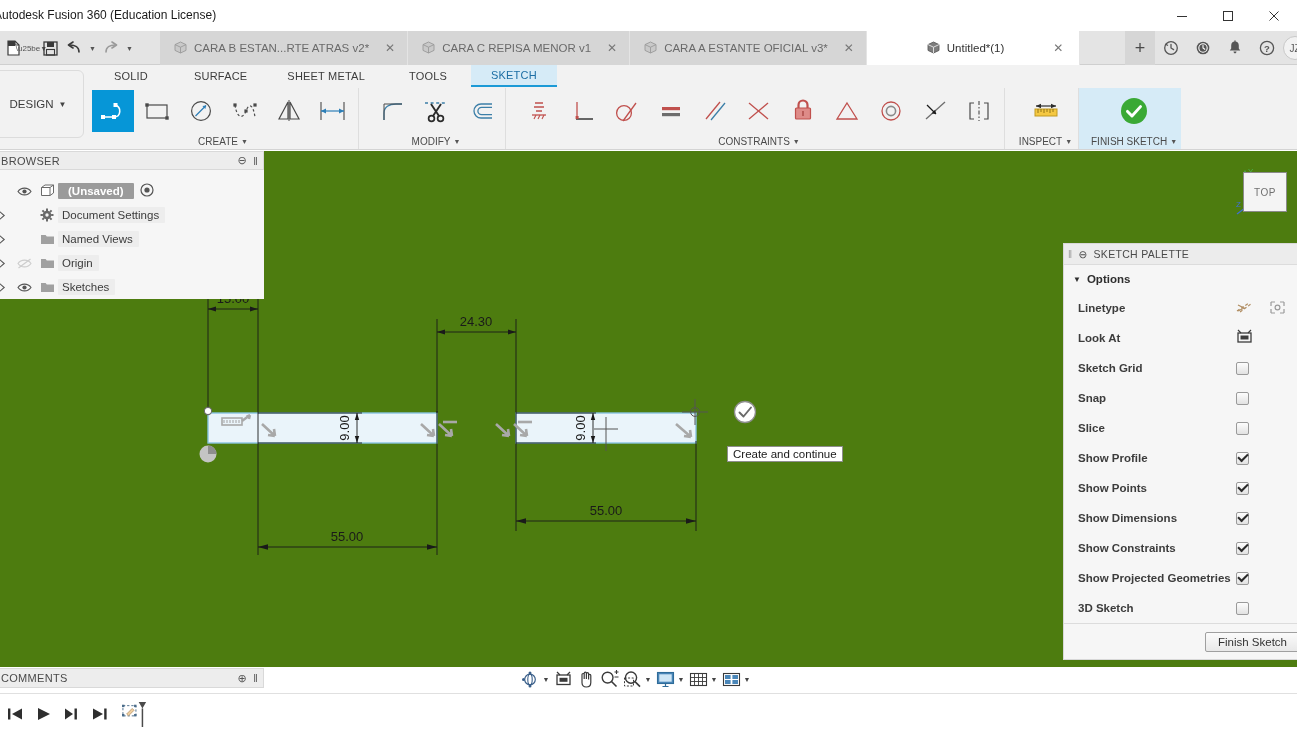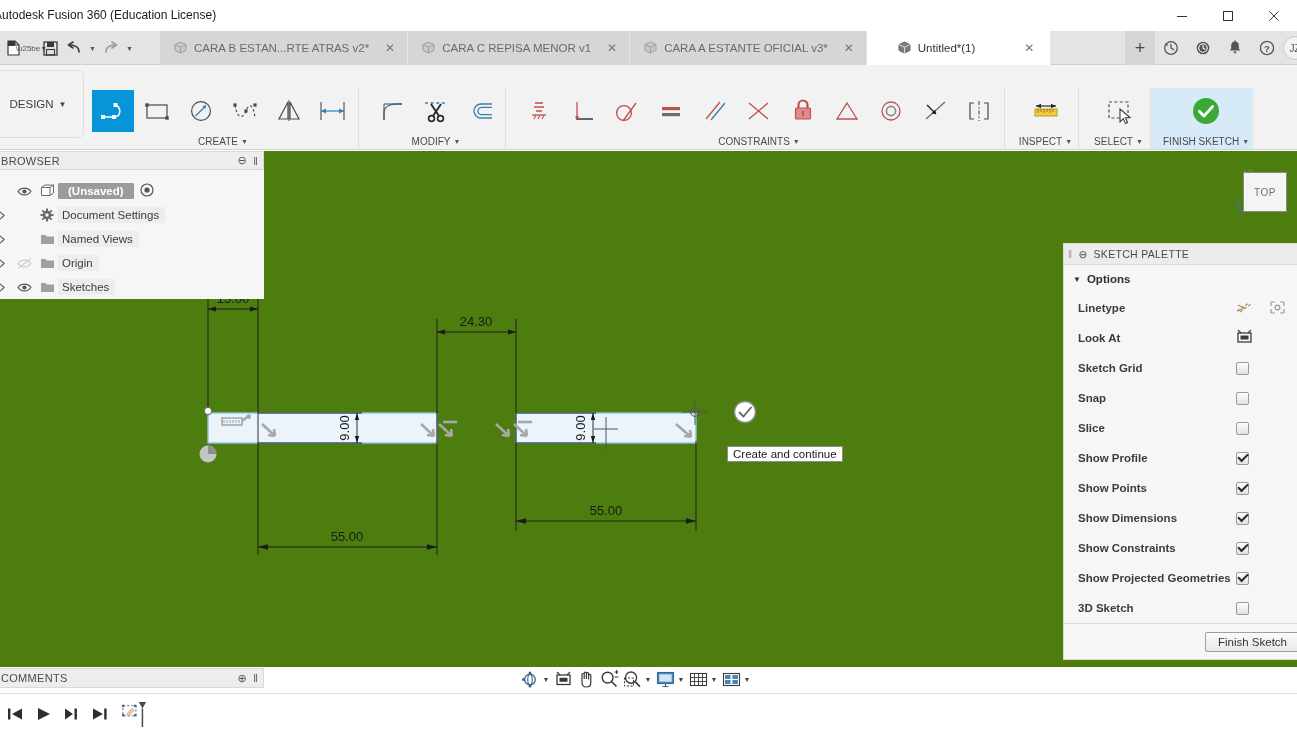--- a/index.html
+++ b/index.html
@@ -293,21 +293,21 @@
         <span class="cube">
           <svg width="13" height="13" viewBox="0 0 13 13">
               <path d="M6.5 1 L12 3.6 v5.8 L6.5 12 L1 9.4 V3.6 Z" fill="#c9c9c9" stroke="#9a9a9a" stroke-width=".9"></path>
               <path d="M1 3.6 L6.5 6.2 L12 3.6 M6.5 6.2 V12" fill="none" stroke="#9a9a9a" stroke-width=".9"></path>
             </svg>
         </span>
         <span>CARA A ESTANTE OFICIAL v3*</span>
         <span class="xclose">✕</span>
       </div>
 
-      <div class="dtab active" style="padding:0 16px 0 31px;justify-content:space-between;">
+      <div class="dtab active" style="padding:0 16px 0 60px;justify-content:space-between;">
         <span class="cube">
           <svg width="13" height="13" viewBox="0 0 13 13">
               <path d="M6.5 1 L12 3.6 v5.8 L6.5 12 L1 9.4 V3.6 Z" fill="#7d7d7d" stroke="#5e5e5e" stroke-width=".9"></path>
               <path d="M1 3.6 L6.5 6.2 L12 3.6 M6.5 6.2 V12" fill="none" stroke="#e9e9e9" stroke-width=".9"></path>
             </svg>
         </span>
         <span>Untitled*(1)</span>
         <span class="xclose" style="margin-left:42px">✕</span>
       </div>
     </div>
@@ -345,20 +345,27 @@
     </div>
   </div>
 
   <div class="ribbon">
 
     <div class="designbox">
       <span>DESIGN</span>
       <span style="font-size:8px;color:#444;margin-left:5px">▼</span>
     </div>
 
+    <div class="ribbon-tabs">
+      <div class="rtab">SOLID</div>
+      <div class="rtab">SURFACE</div>
+      <div class="rtab">SHEET METAL</div>
+      <div class="rtab">TOOLS</div>
+      <div class="rtab active" style="min-width:76px">SKETCH</div>
+    </div>
 
     <div class="panels">
 
       <div class="panel">
         <div class="panel-row">
           <div class="tool sel">
             <svg width="32" height="32" viewBox="0 0 32 32">
               <path d="M6 22 H17 C24 22 25 12 18 10" fill="none" stroke="#fff" stroke-width="1.6"></path>
               <rect x="4" y="20" width="4" height="4" fill="#fff"></rect>
               <rect x="15" y="20" width="4" height="4" fill="#fff"></rect>
@@ -531,34 +538,20 @@
             </svg>
           </div>
         </div>
         <div class="panel-label">
           <span>INSPECT</span>
           <span class="car">▼</span>
         </div>
       </div>
 
 
-      <div class="panel" style="min-width:72px">
-        <div class="panel-row">
-          <div class="tool">
-            <svg width="36" height="32" viewBox="0 0 36 32">
-              <rect x="8" y="7" width="19" height="16" fill="none" stroke="#4a4a4a" stroke-width="1.2" stroke-dasharray="3 2.4"></rect>
-              <path d="M19 14 L19 27 L22.3 23.6 L24.6 28.4 L26.6 27.4 L24.4 22.8 L29 22.6 Z" fill="#fff" stroke="#3c3c3c" stroke-width="1.1"></path>
-            </svg>
-          </div>
-        </div>
-        <div class="panel-label">
-          <span>SELECT</span>
-          <span class="car">▼</span>
-        </div>
-      </div>
 
       <div class="panel finish-panel" style="min-width:96px">
         <div class="panel-row">
           <div class="tool">
             <svg width="34" height="34" viewBox="0 0 34 34">
               <circle cx="17" cy="17" r="13" fill="#3aa935"></circle>
               <path d="M10.5 17.4 L15 22 L23.5 12.6" fill="none" stroke="#fff" stroke-width="2.9" stroke-linecap="round" stroke-linejoin="round"></path>
             </svg>
           </div>
         </div>

